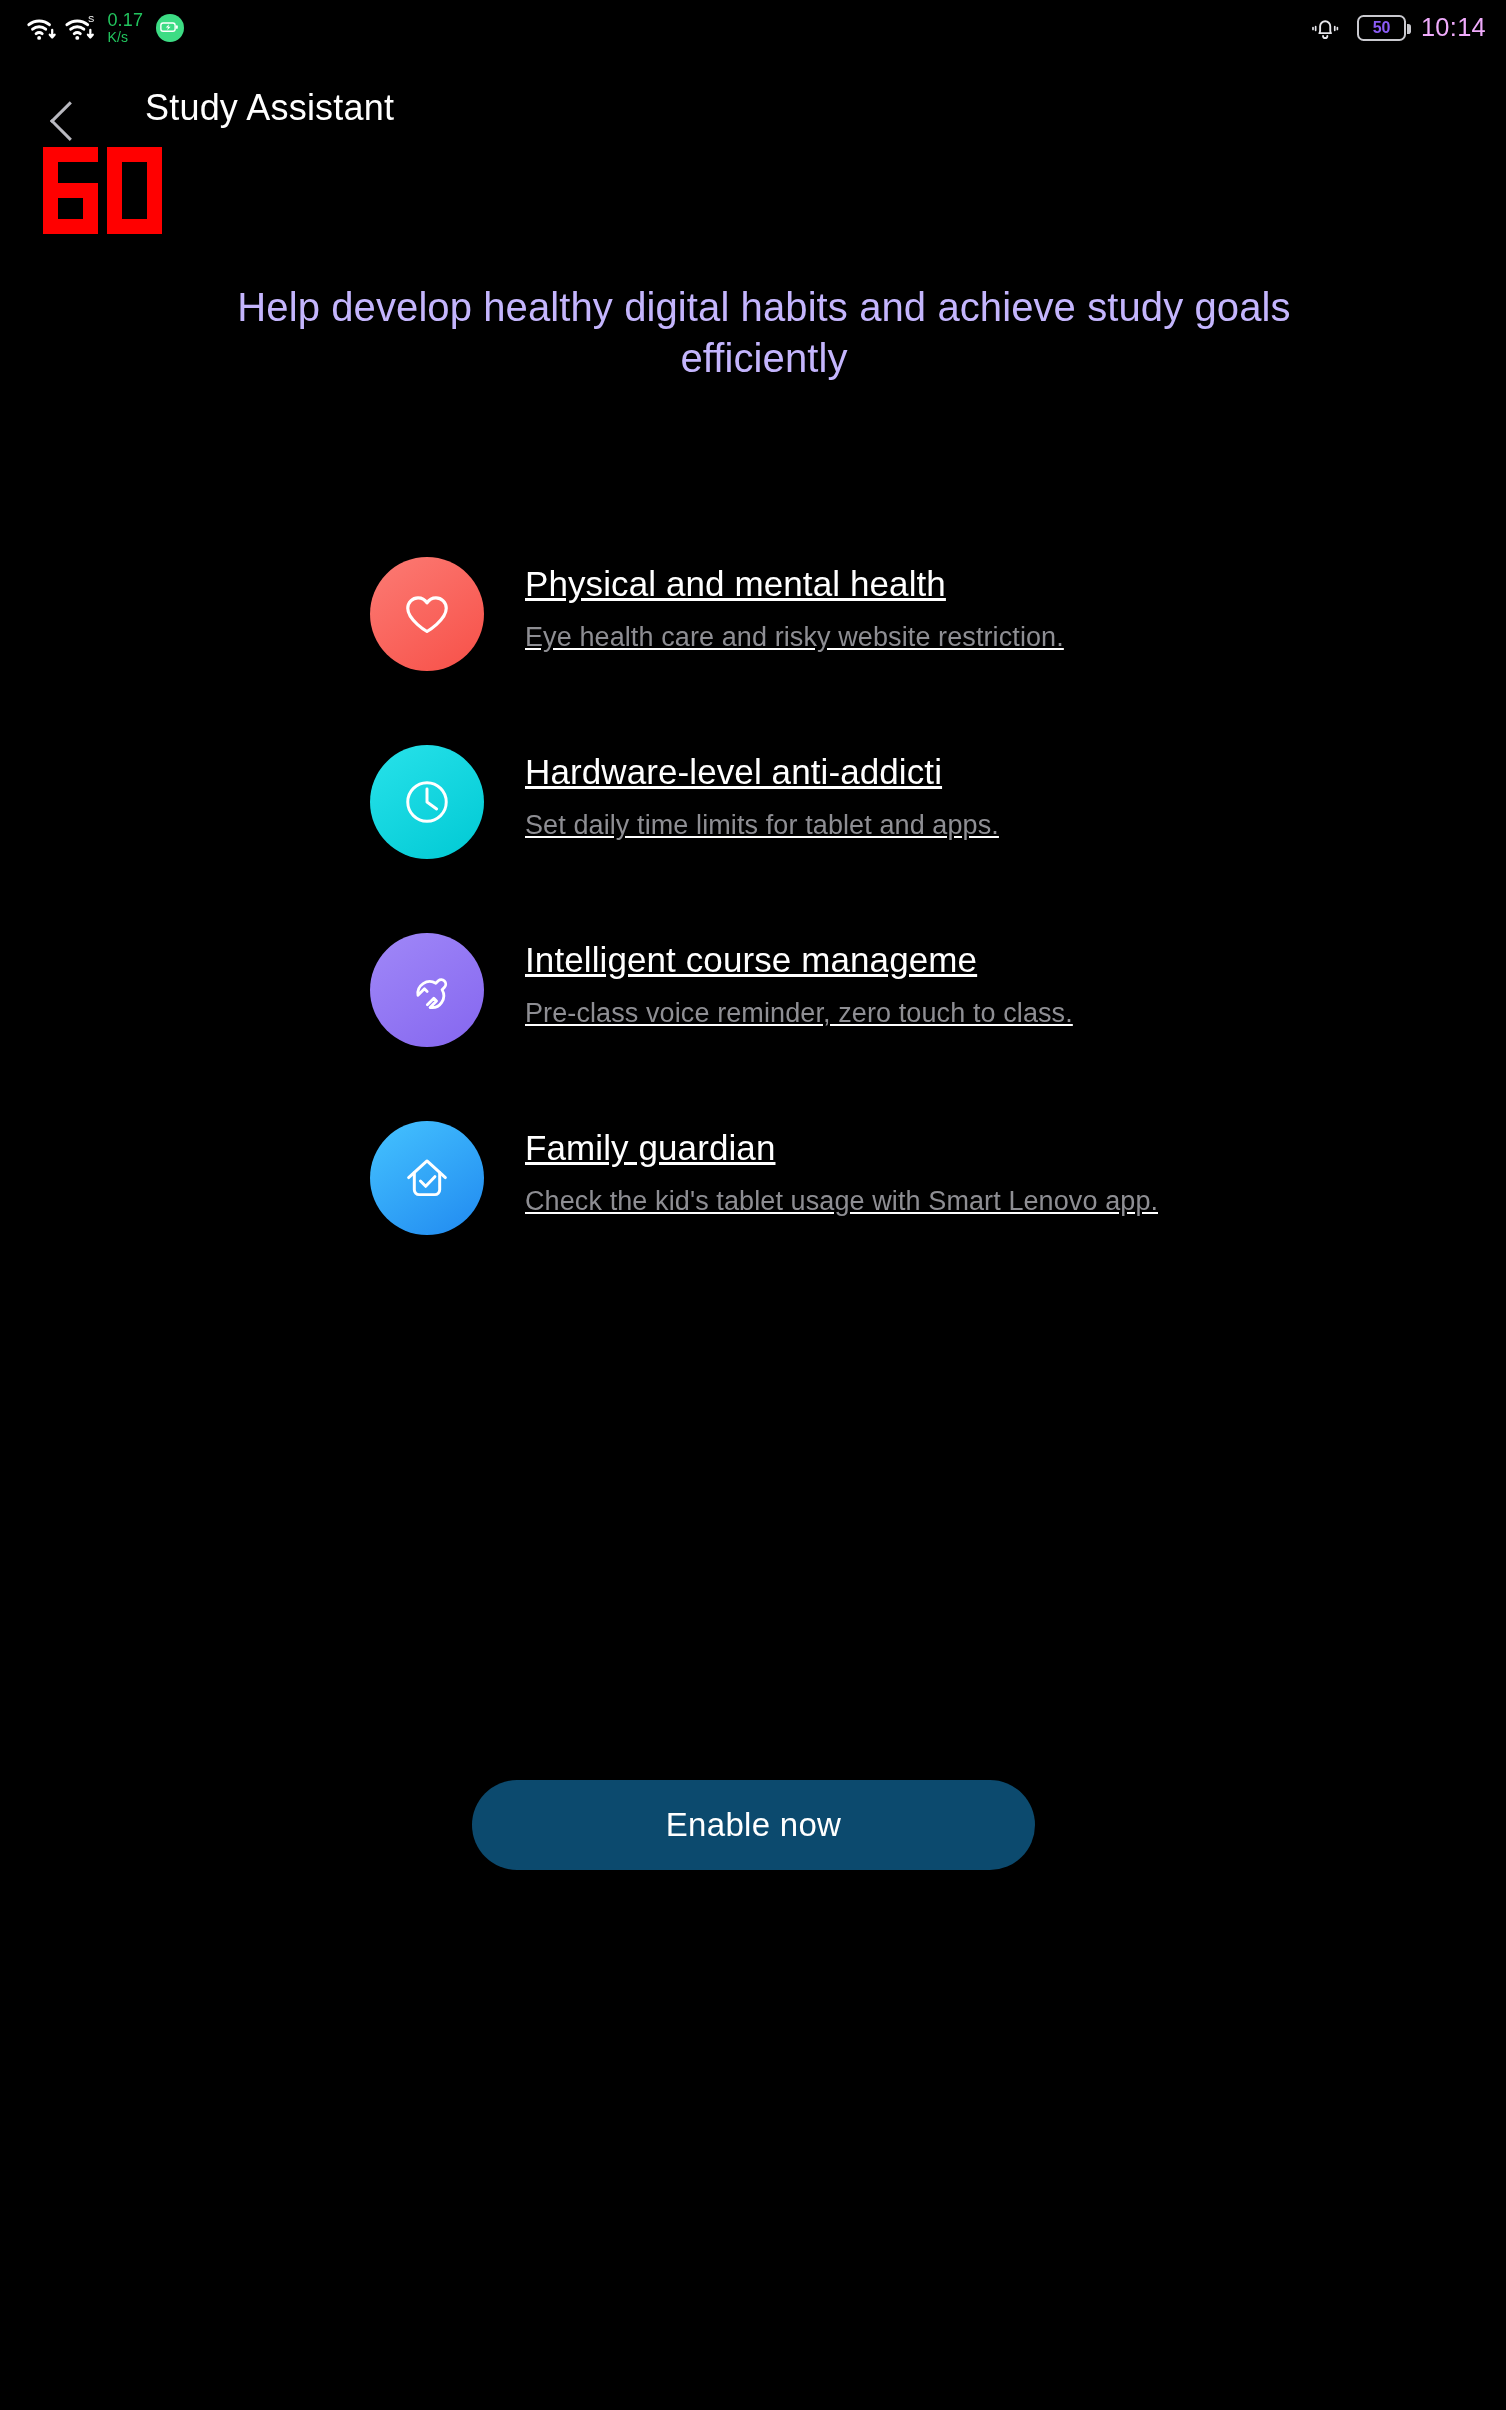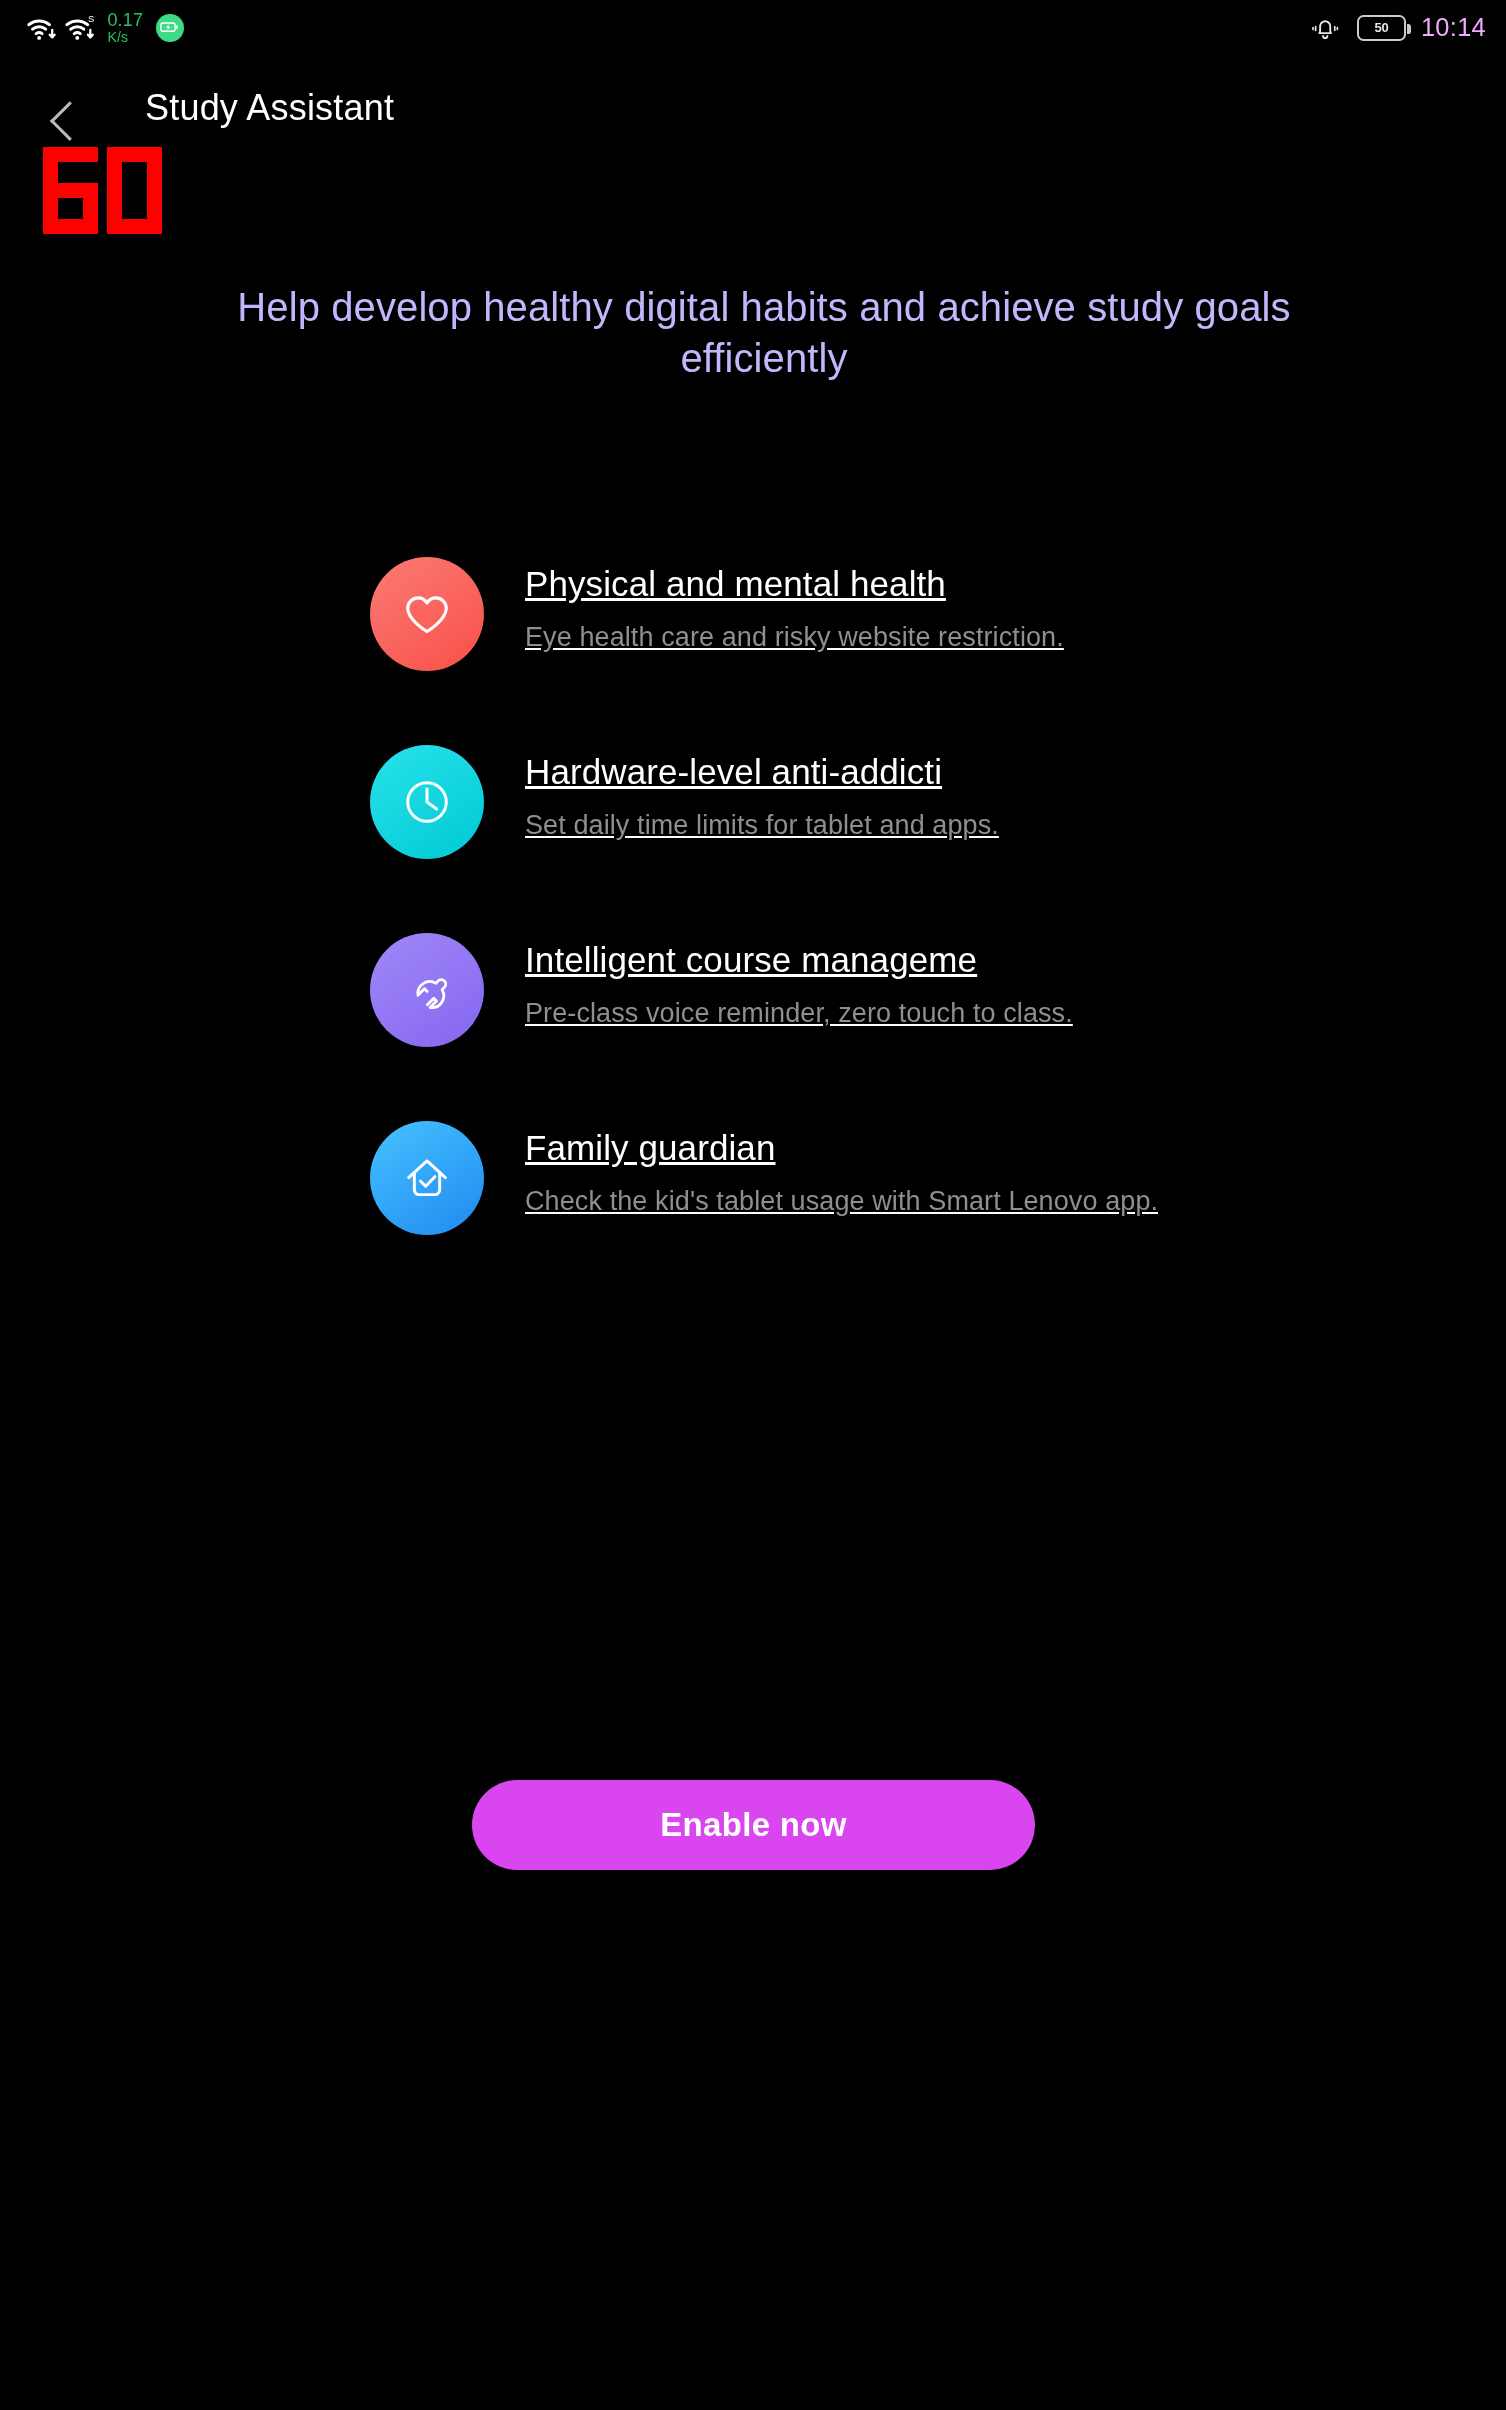--- a/index.html
+++ b/index.html
@@ -82,23 +82,23 @@
     content: "";
     position: absolute;
     right: -6.6px;
     top: 7.5px;
     width: 3.8px;
     height: 10.4px;
     background: #c9c9cf;
     border-radius: 0 2.8px 2.8px 0;
   }
   .battery-level {
-    font-size: 13px;
+    font-size: 16px;
     font-weight: 700;
-    color: #e5e5e5;
+    color: #8b5cf6;
     letter-spacing: -0.3px;
   }
   .clock-time {
     font-size: 25.4px;
     font-weight: 400;
     color: #f0abfc;
     letter-spacing: 0.3px;
   }
 
   
@@ -230,26 +230,26 @@
   .ico-home    { background: linear-gradient(145deg, #45c3ff 0%, #2089f0 100%); }
 
   
   .cta-button {
     position: absolute;
     left: 472px;
     top: 1780px;
     width: 563px;
     height: 90px;
     border-radius: 45px;
-    background: #d946ef;
+    background: #0c4a6e;
     border: none;
     color: #ffffff;
     font-size: 33px;
     font-family: "Liberation Sans", sans-serif;
-    font-weight: 700;
+    font-weight: 400;
     letter-spacing: 0.3px;
     cursor: pointer;
     display: flex;
     align-items: center;
     justify-content: center;
   }
 </style>
 </head>
 <body>
 

